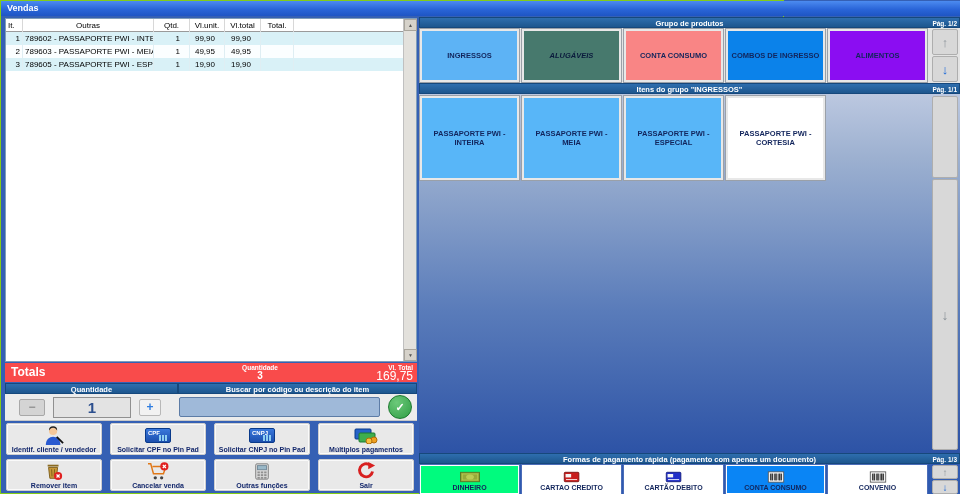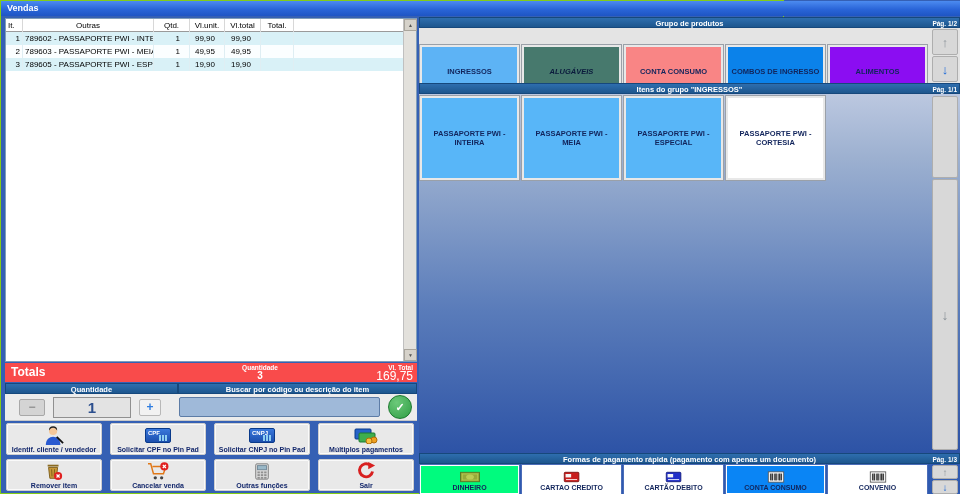--- a/index.html
+++ b/index.html
@@ -62,21 +62,21 @@
   .rp-hdr .cap { position:absolute; left:0; right:0; text-align:center; font-size:7.5px; font-weight:bold; line-height:11px; }
   .rp-hdr .pg { position:absolute; right:2px; top:0; font-size:6.5px; font-weight:bold; line-height:11px; }
   .grp-hdr { left:418px; top:16px; width:541px; height:11px; }
   .grp-band { left:418px; top:27px; width:541px; height:55px; background:#e4e4e4; }
   .items-hdr { left:418px; top:82px; width:541px; height:11px; }
   .items-area { left:418px; top:93px; width:541px; height:359px; background:linear-gradient(180deg,#bcc8e0 0%,#9cb0d0 18%,#5a7cba 60%,#2d53a6 100%); }
   .pay-hdr { left:418px; top:452px; width:541px; height:11px; }
   .pay-band { left:418px; top:463px; width:541px; height:31px; background:#2f5ab0; }
 
   .tile { border:2px solid #e8e8e8; outline:1px solid #9aa0a8; display:flex; align-items:center; justify-content:center; text-align:center; font-size:7.5px; font-weight:bold; color:#12255c; padding:2px; }
-  .grp-btn { top:44px; width:99px; height:53px; }
+  .grp-btn { top:28px; width:99px; height:53px; }
   .item-btn { top:95px; width:99px; height:84px; }
   .pay-btn { top:464px; width:99px; height:29px; flex-direction:column; justify-content:flex-end; padding-bottom:2px; gap:1px; border:1px solid #fff; outline:1px solid #4a6cb8; }
   .pay-btn .lbl { font-size:7px; font-weight:bold; white-space:nowrap; }
 
   .scr-btn { left:931px; width:26px; background:#d8d8d8; border:1px solid #aeaeae; border-radius:2px; text-align:center; font-weight:bold; display:flex; align-items:center; justify-content:center; }
   .scr-gray { color:#8a9298; } .scr-blue { color:#1565d8; }
 
   svg { display:block; }
 </style>
 </head>

